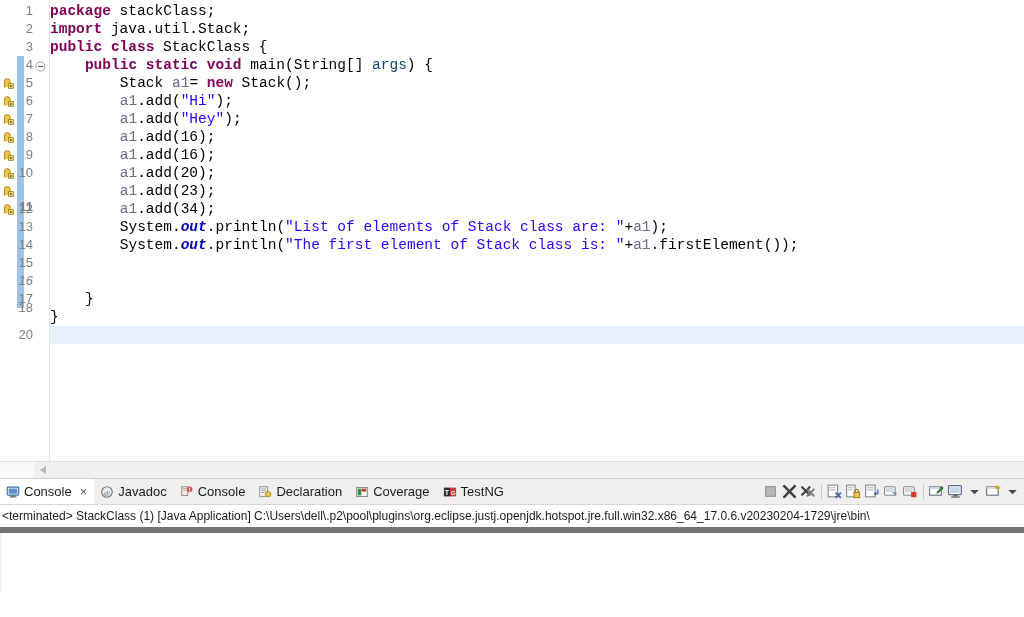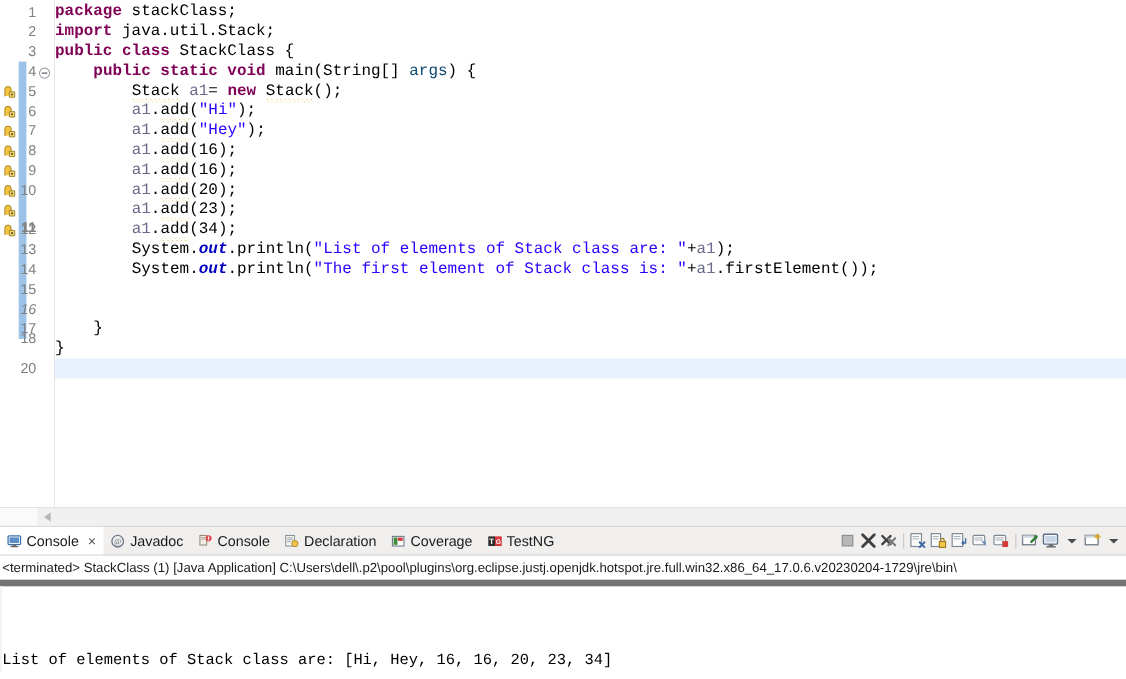--- a/index.html
+++ b/index.html
@@ -357,16 +357,16 @@
           <span class="ct" title="Open Console Menu"><svg viewBox="0 0 16 16">
               <path d="M4 6.5 L12 6.5 L8 10.5 Z" fill="#4a4a4a"></path>
             </svg></span>
         </div>
     </div>
 
     <div class="term-line">&lt;terminated&gt; StackClass (1) [Java Application] C:\Users\dell\.p2\pool\plugins\org.eclipse.justj.openjdk.hotspot.jre.full.win32.x86_64_17.0.6.v20230204-1729\jre\bin\</div>
 
     <div class="out" id="out">
       <div class="left-rail"></div>
-    <div class="ln">List of elements of Stack class are: [Hi, Hey, 16, 16, 20, 23, 34]</div></div>
+    </div>
 
   </div>
 </div>
 
 </body></html>

